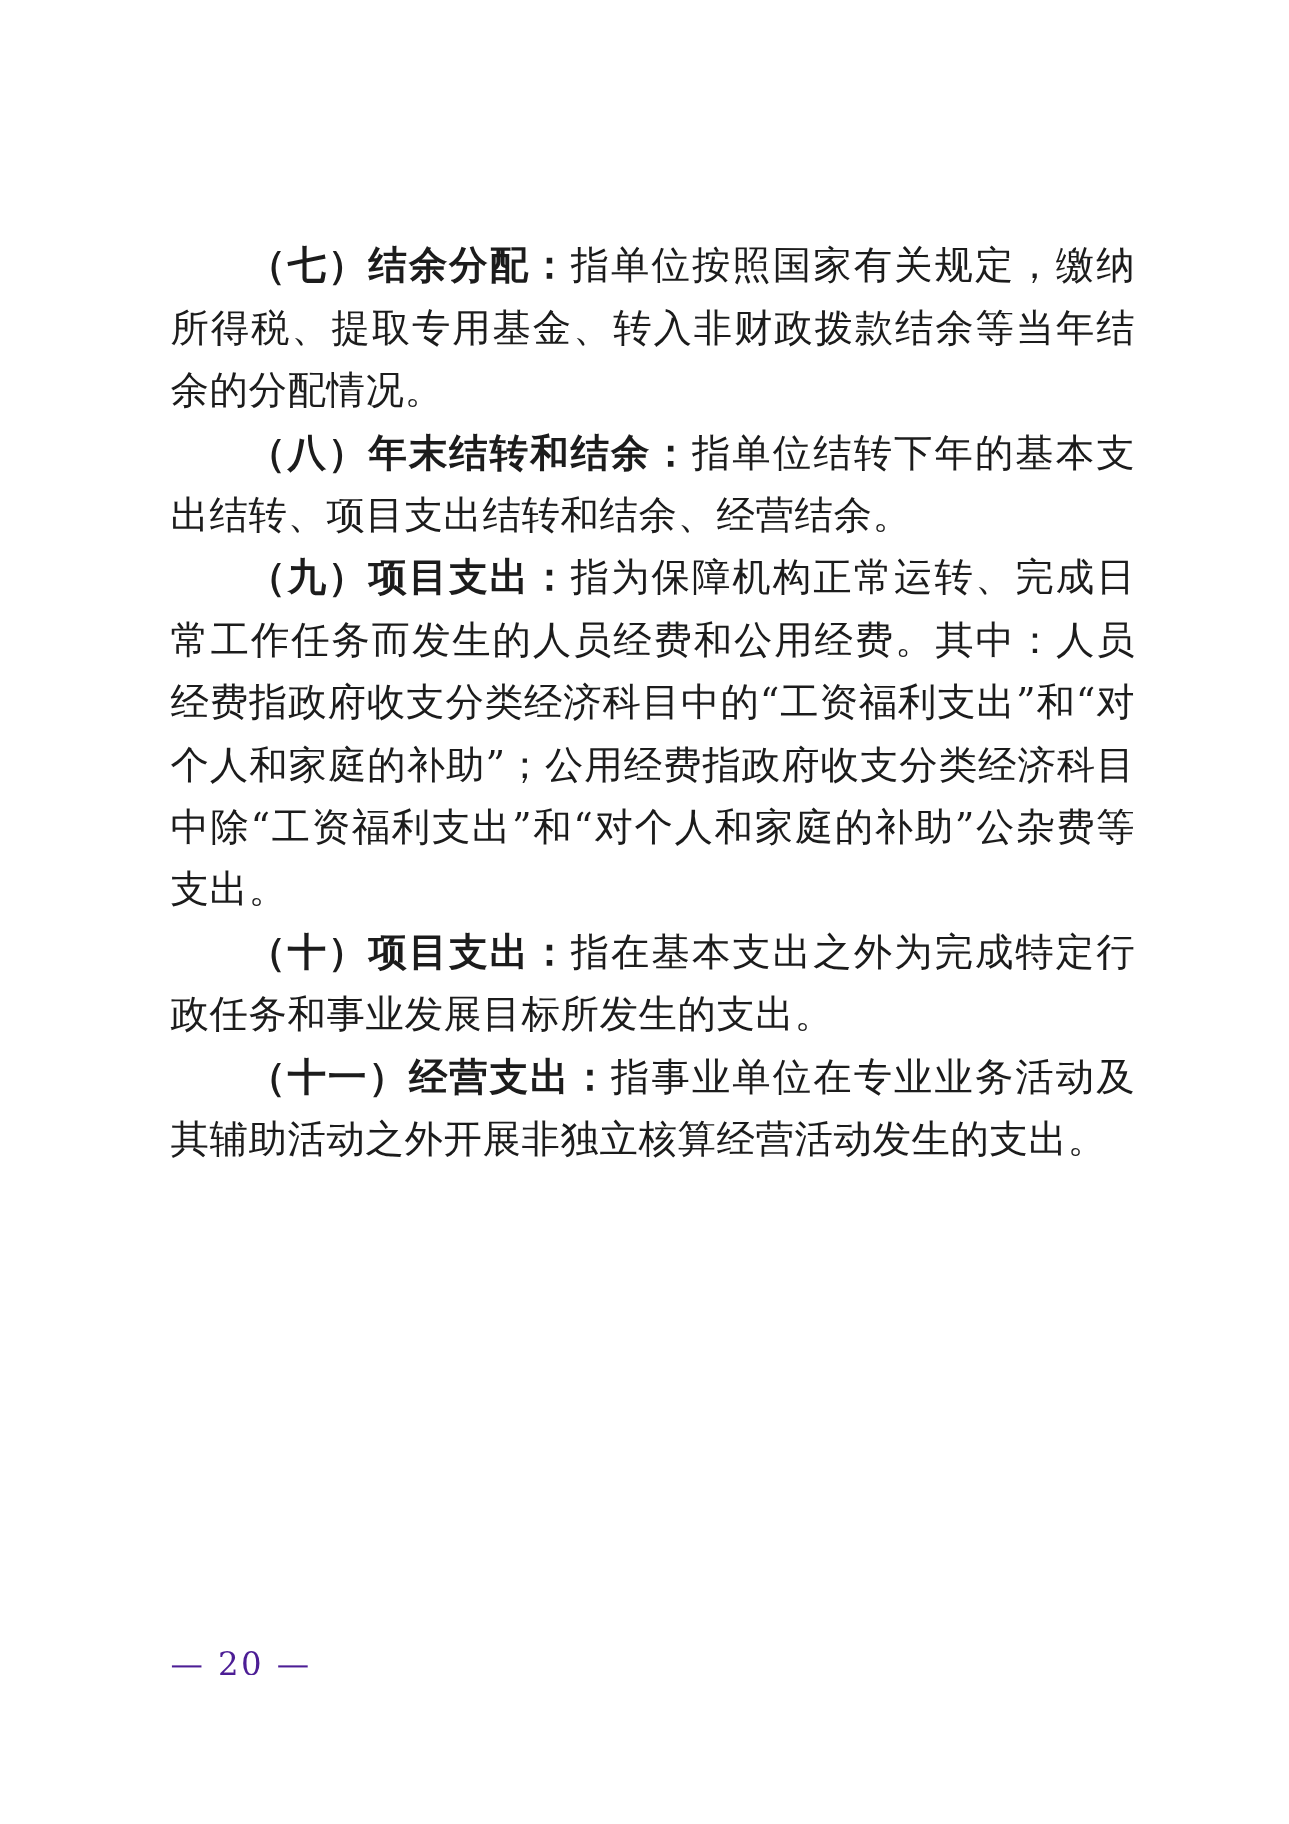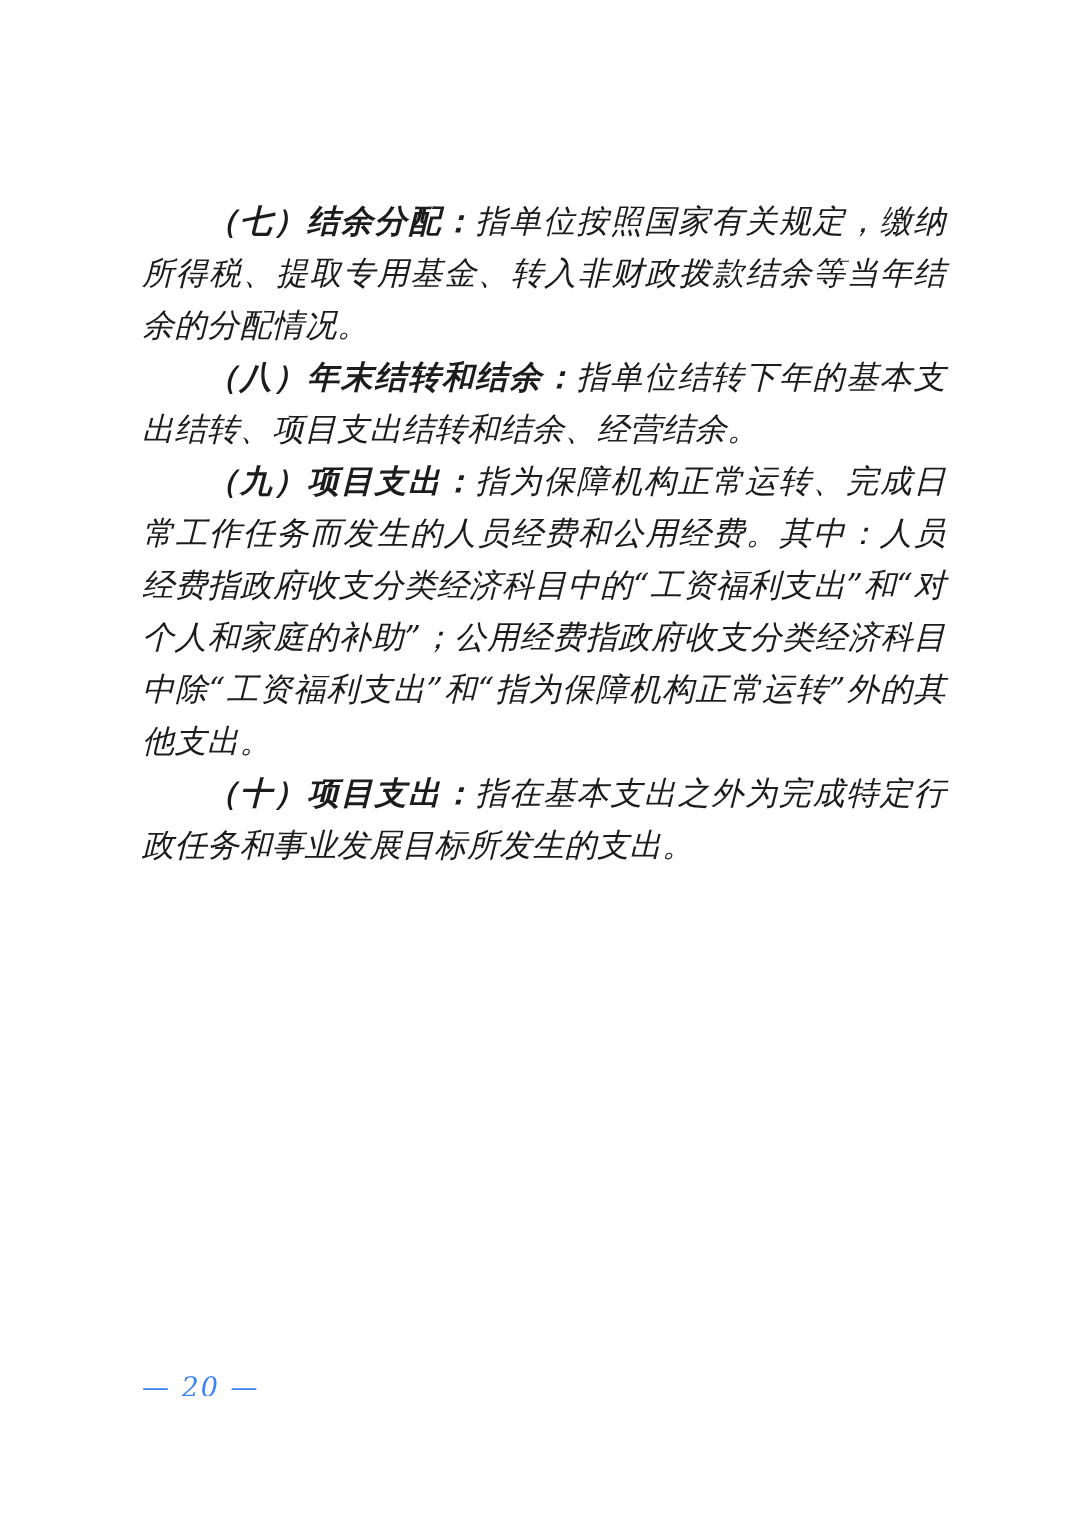--- a/index.html
+++ b/index.html
@@ -7,21 +7,20 @@
     padding: 0;
     background: #ffffff;
   }
   .page {
     position: relative;
     width: 1074px;
     height: 1396px;
     background: #ffffff;
     overflow: hidden;
     font-family: "DejaVu Serif", "Liberation Serif", serif;
-    font-style: italic;
   }
   .content {
     position: absolute;
     left: 142px;
     top: 195px;
     width: 804px;
     font-size: 32px;
     line-height: 52px;
     color: #1c1c1c;
     text-align: justify;
@@ -33,39 +32,40 @@
     text-indent: 2em;
   }
   .content p strong {
     font-weight: bold;
   }
   .footer {
     position: absolute;
     left: 142px;
     top: 1372px;
     font-size: 27px;
-    color: #3b82f6;
+    color: #4c1d95;
     letter-spacing: 2px;
     white-space: pre;
   }
 </style>
 </head>
 <body>
 
 <div class="page">
 
   <div class="content">
 
     <p><strong>（七）结余分配：</strong><span>指单位按照国家有关规定，缴纳所得税、提取专用基金、转入非财政拨款结余等当年结余的分配情况。</span></p>
 
     <p><strong>（八）年末结转和结余：</strong><span>指单位结转下年的基本支出结转、项目支出结转和结余、经营结余。</span></p>
 
-    <p><strong>（九）项目支出：</strong><span>指为保障机构正常运转、完成日常工作任务而发生的人员经费和公用经费。其中：人员经费指政府收支分类经济科目中的“工资福利支出”和“对个人和家庭的补助”；公用经费指政府收支分类经济科目中除“工资福利支出”和“指为保障机构正常运转”外的其他支出。</span></p>
+    <p><strong>（九）项目支出：</strong><span>指为保障机构正常运转、完成日常工作任务而发生的人员经费和公用经费。其中：人员经费指政府收支分类经济科目中的“工资福利支出”和“对个人和家庭的补助”；公用经费指政府收支分类经济科目中除“工资福利支出”和“对个人和家庭的补助”公杂费等支出。</span></p>
 
     <p><strong>（十）项目支出：</strong><span>指在基本支出之外为完成特定行政任务和事业发展目标所发生的支出。</span></p>
 
+    <p><strong>（十一）经营支出：</strong><span>指事业单位在专业业务活动及其辅助活动之外开展非独立核算经营活动发生的支出。</span></p>
 
 
   </div>
 
   <div class="footer">— 20 —</div>
 
 </div>
 
 </body></html>

